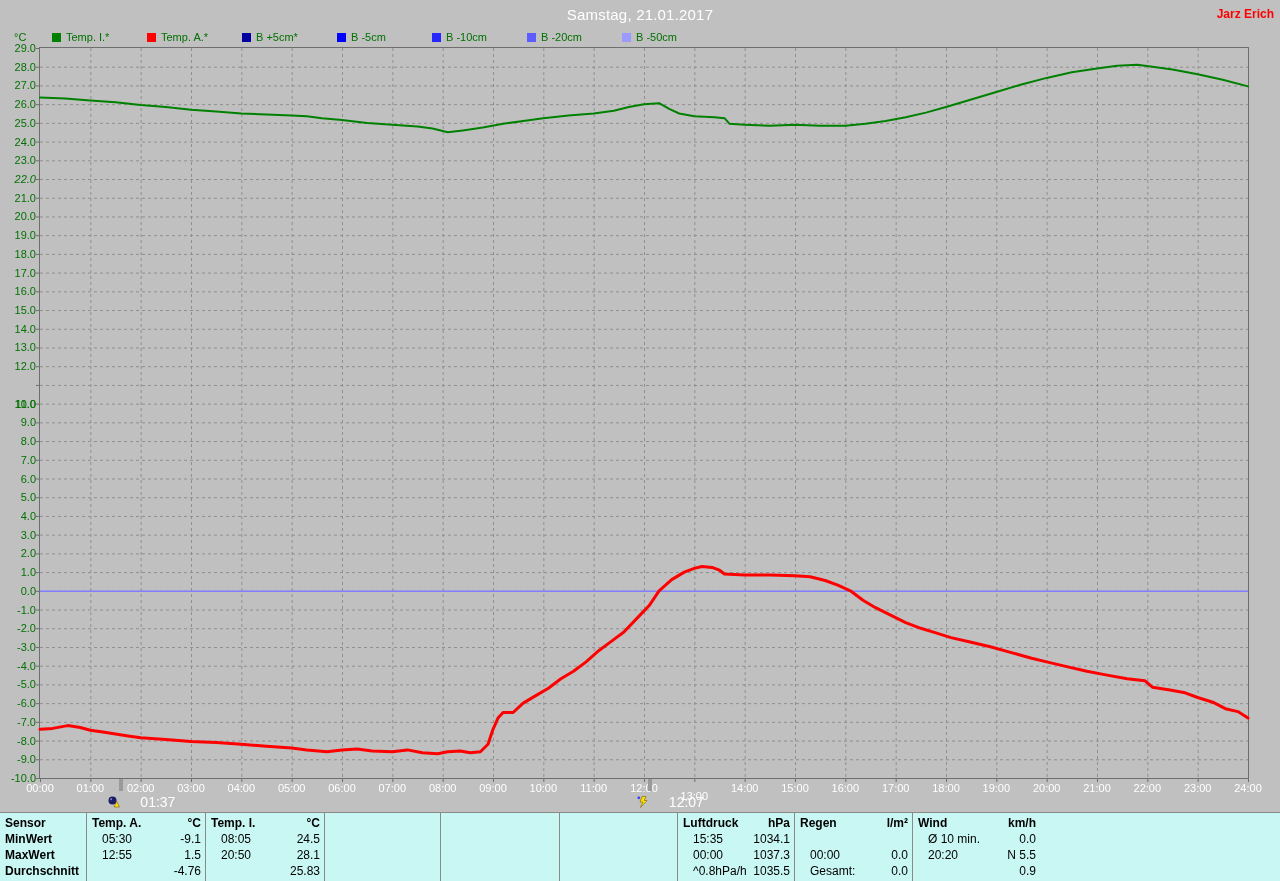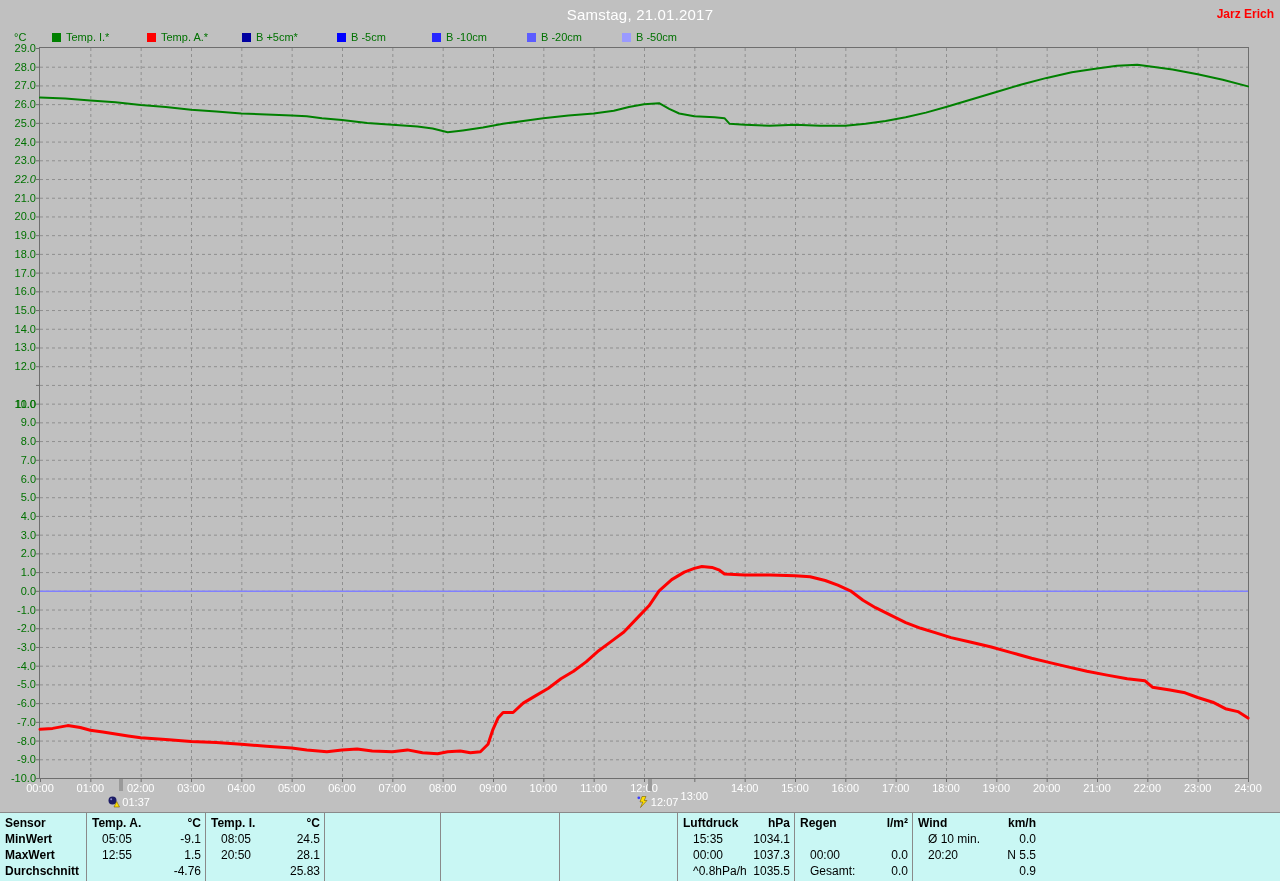--- a/index.html
+++ b/index.html
@@ -26,21 +26,21 @@
   #chart-svg{position:absolute;left:0;top:0;}
   .ylab{
     position:absolute;left:0;width:36px;text-align:right;
     color:#007100;font-size:11px;line-height:13px;
   }
   .xlab{
     position:absolute;top:782px;width:44px;text-align:center;
     color:#ffffff;font-size:11px;line-height:13px;
   }
   .evt-bar{position:absolute;top:779px;width:4px;height:12px;background:#9a9a9a;}
-  .evt-time{position:absolute;top:796px;color:#ffffff;font-size:11px;line-height:12px;}
+  .evt-time{position:absolute;top:796px;color:#ffffff;font-size:14px;line-height:12px;margin-left:18px;}
   .evt-icon{position:absolute;top:794px;width:12px;height:12px;}
   .stats{
     position:absolute;left:0;top:812px;width:1280px;height:75px;
     background:#c9f7f4;border-top:1px solid #8a8a8a;
     display:flex;box-sizing:border-box;
     font-size:12px;color:#000;
   }
   .stats .col{
     box-sizing:border-box;border-right:1px solid #8a8a8a;
     padding-top:2px;flex:none;
@@ -317,21 +317,21 @@
       <div class="srow">MinWert</div>
       <div class="srow">MaxWert</div>
       <div class="srow">Durchschnitt</div>
     </div>
     <div class="col" style="width: 119px;">
       <div class="srow">
         <span class="n">Temp. A.</span>
         <span class="u">°C</span>
       </div>
       <div class="srow">
-        <span class="t">05:05</span>
+        <span class="t">05:30</span>
         <span class="v">-9.1</span>
       </div>
       <div class="srow">
         <span class="t">12:55</span>
         <span class="v">1.5</span>
       </div>
       <div class="srow">
         <span class="t"></span>
         <span class="v">-4.76</span>
       </div>

